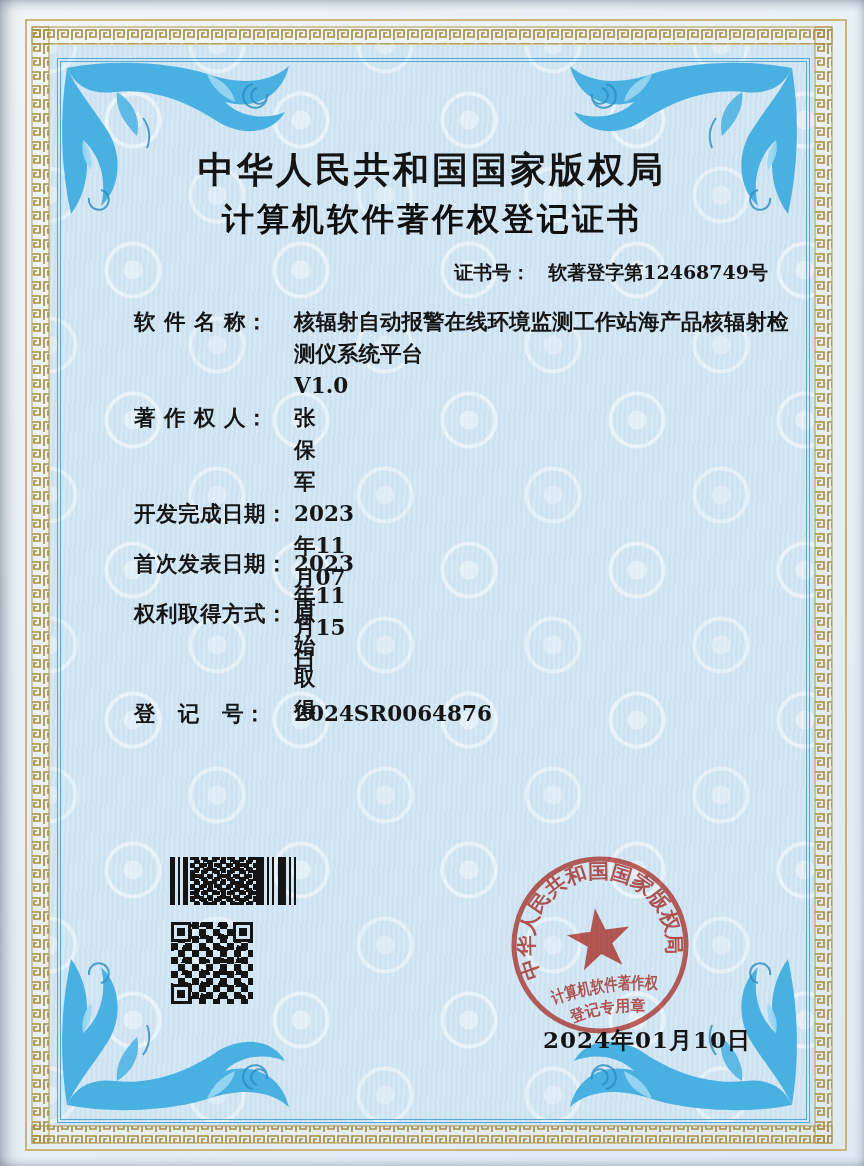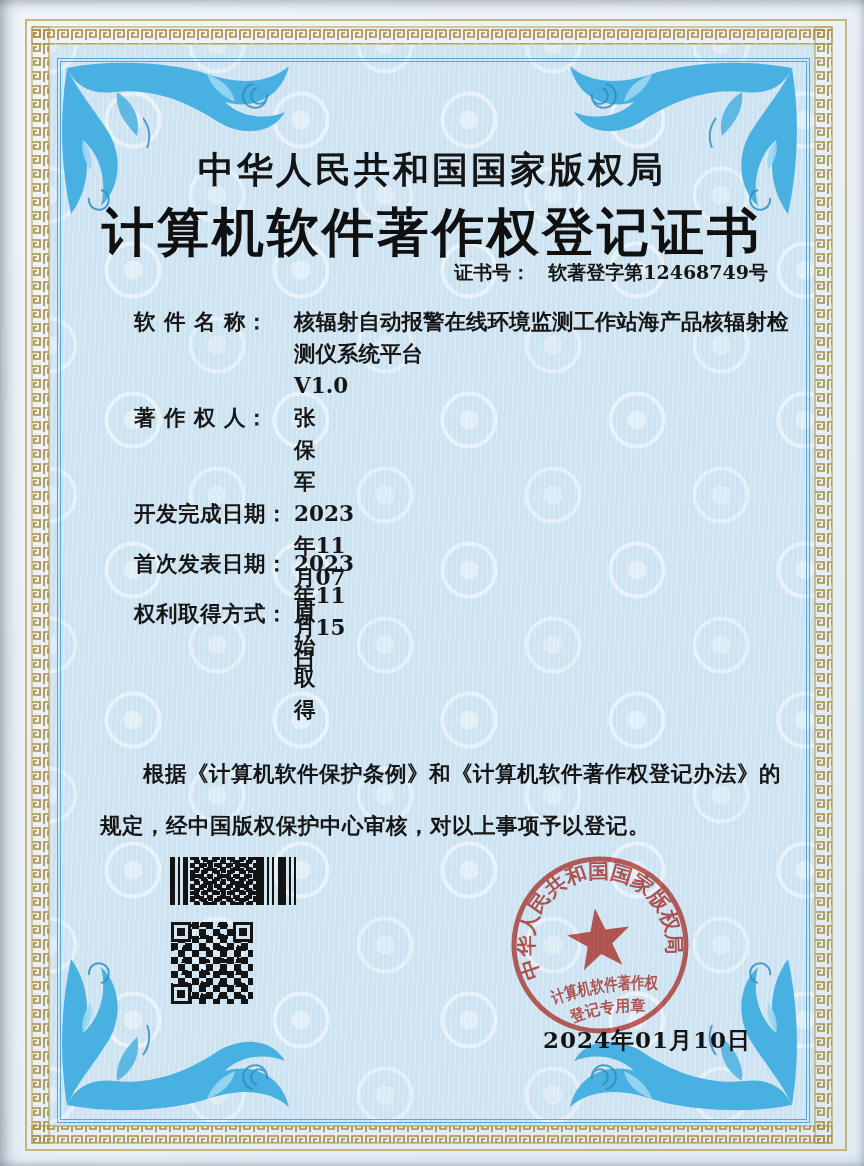--- a/index.html
+++ b/index.html
@@ -20,21 +20,21 @@
       radial-gradient(circle, rgba(255,255,255,.30) 9px, rgba(255,255,255,0) 10px),
       repeating-linear-gradient(92deg, rgba(255,255,255,.09) 0 2px, rgba(140,185,220,.07) 2px 5px);
     background-size:168px 150px,168px 150px,168px 150px,168px 150px,auto;
     background-position:0 0,0 0,84px 75px,84px 75px,0 0;}
   .frame-svg,.flourish-svg{position:absolute;left:0;top:0;width:864px;height:1166px;pointer-events:none;}
   .blue-frame{position:absolute;left:57px;top:58px;width:745px;height:1057px;
     border:4px double #3fa0d0;opacity:.85;}
   .authority-title{position:absolute;left:0;right:0;top:146px;text-align:center;
     font-size:36px;font-weight:700;letter-spacing:3px;color:#141414;}
   .cert-title{position:absolute;left:0;right:0;top:198px;text-align:center;
-    font-size:52px;font-weight:700;letter-spacing:3px;color:#101010;}
+    font-size:32px;font-weight:700;letter-spacing:3px;color:#101010;}
   .certno{position:absolute;right:96px;top:260px;font-size:19px;font-weight:700;color:#151515;}
   .certno .gap{display:inline-block;width:18px;}
   .row{position:absolute;left:110px;font-size:21.5px;font-weight:700;color:#161616;line-height:32px;margin-left:24px;}
   .row .label{display:inline-block;min-width:160px;letter-spacing:.5px;}
   .row .value{position:absolute;left:160px;top:0;white-space:pre-line;}
   .r1{top:306px;} .r1 .value{width:502px;}
   .r2{top:402px;} .r3{top:498px;} .r4{top:548px;} .r5{top:598px;} .r6{top:648px;} .r7{top:698px;}
   .statement{position:absolute;left:100px;top:748px;width:695px;
     font-size:21.5px;font-weight:700;color:#161616;line-height:52px;
     text-indent:2em;letter-spacing:.5px;}
@@ -138,22 +138,25 @@
     <span class="value">2023年11月07日</span>
   </div>
   <div class="row r4">
     <span class="label">首次发表日期：</span>
     <span class="value">2023年11月15日</span>
   </div>
   <div class="row r5">
     <span class="label">权利取得方式：</span>
     <span class="value">原始取得</span>
   </div>
+  <div class="row r7">
+    <span class="label">登　记　号：</span>
+    <span class="value">2024SR0064876</span>
+  </div>
 
-  <div class="statement">根据《计算机软件保护条例》和《计算机软件著作权登记办法》的规定，经中国版权保护中心审核，对以上事项予以登记。</div>
 
   <div class="barcode">
     <div class="bc-left"></div>
     <div class="bc-mid"></div>
     <div class="bc-right"></div>
   </div>
 
   <div class="qr">
     <div class="finder f-tl"></div>
     <div class="finder f-tr"></div>

